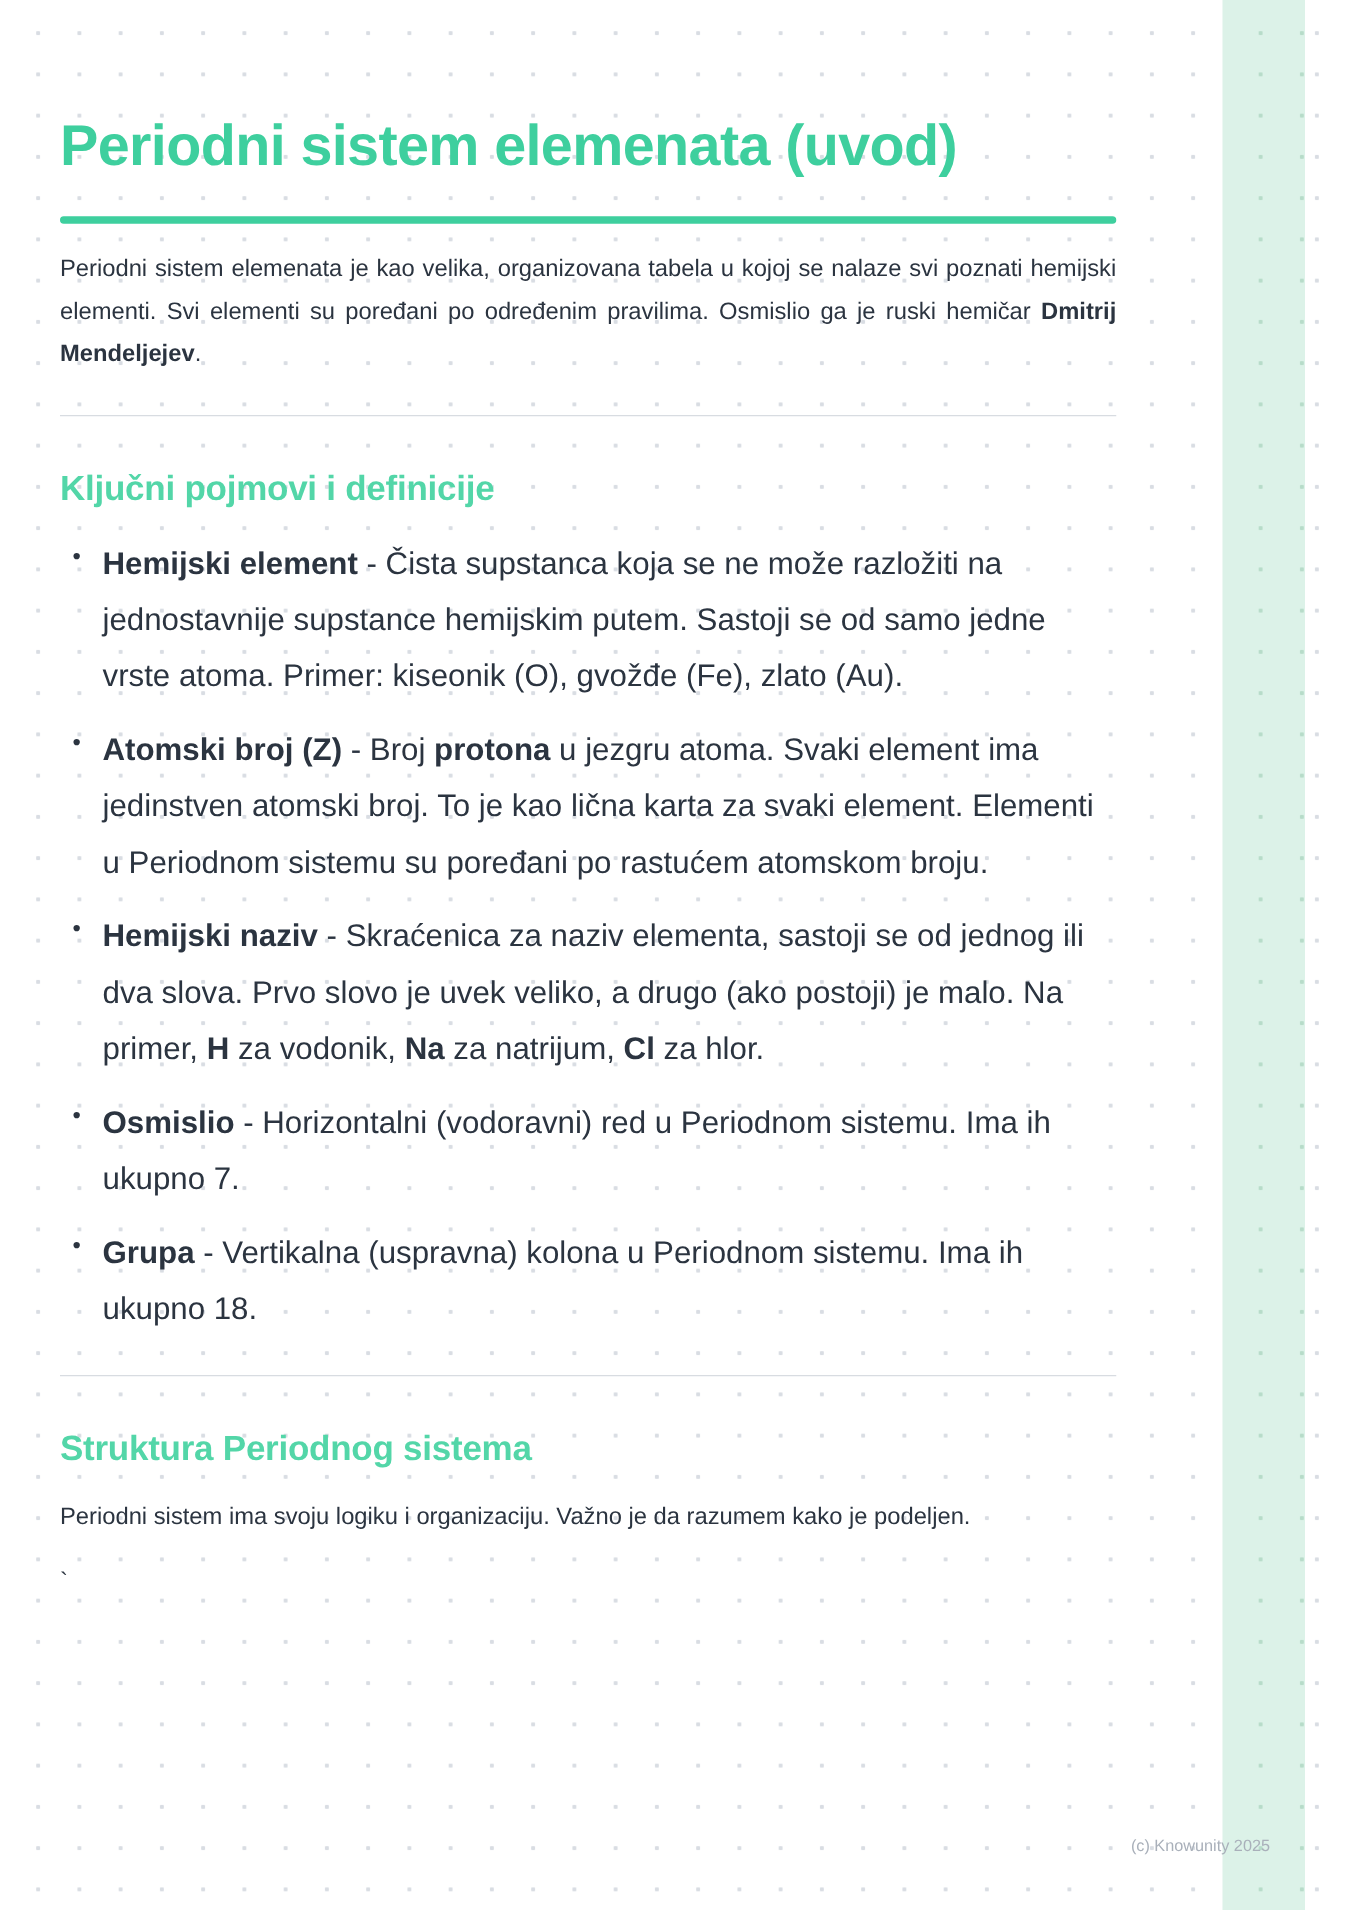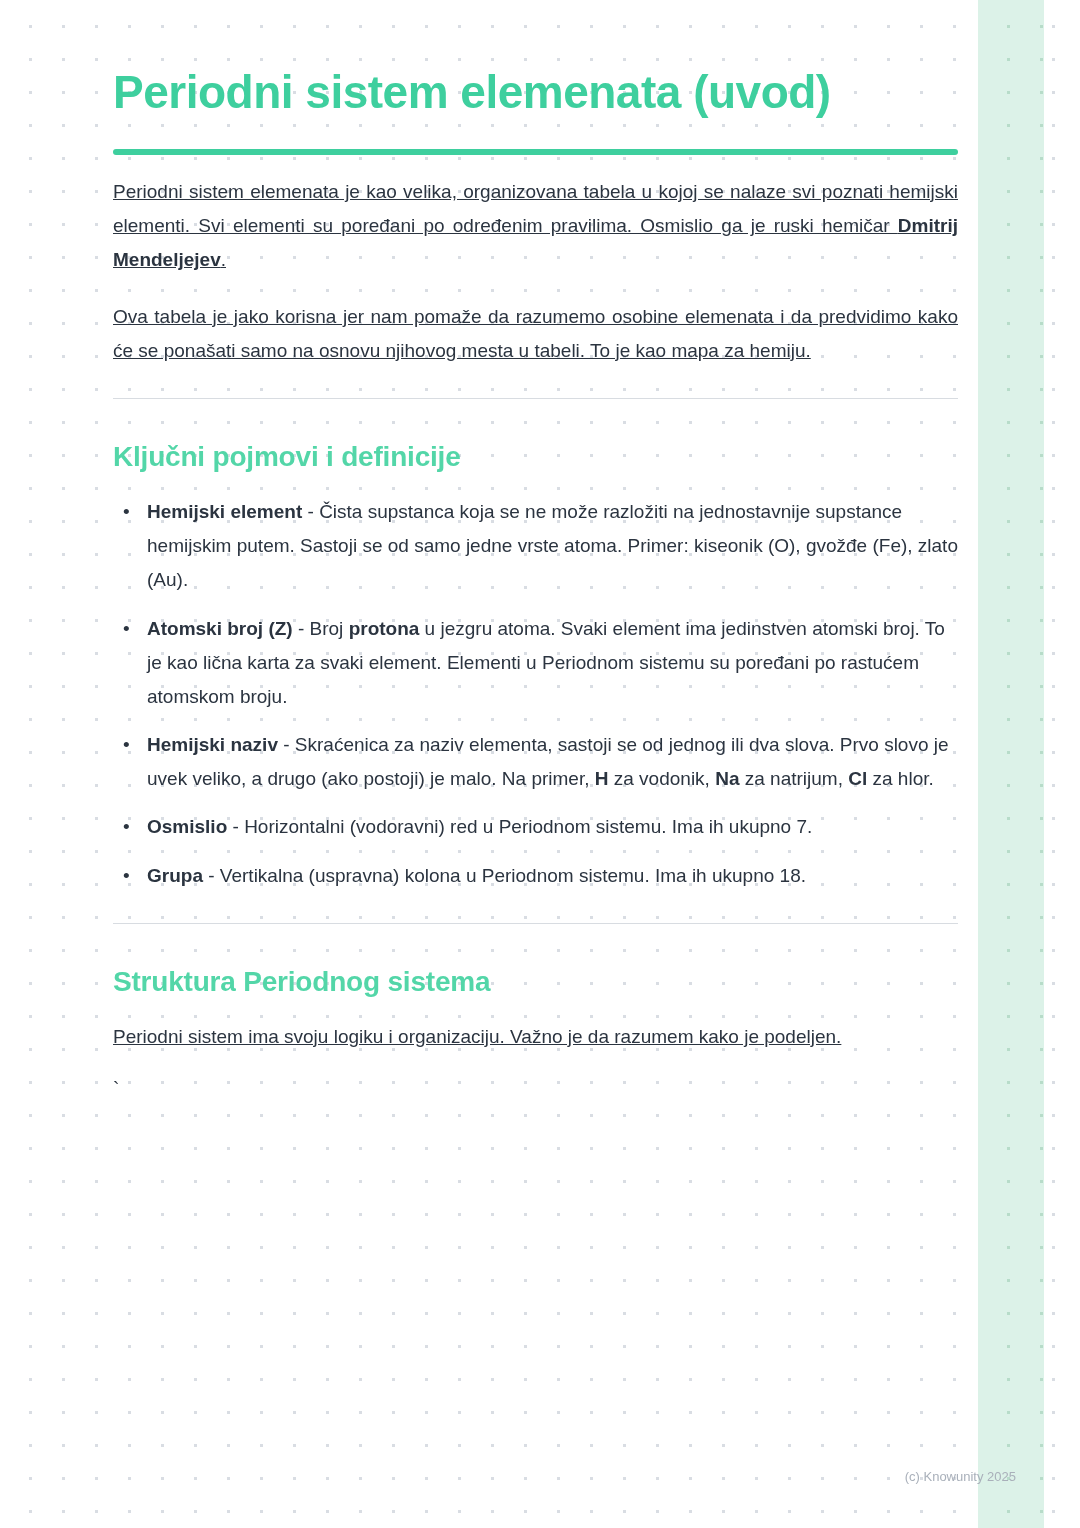--- a/index.html
+++ b/index.html
@@ -36,22 +36,22 @@
     background-color:var(--stripe);
     background-image:radial-gradient(circle, var(--dot-green) 1.6px, transparent 1.9px);
     background-size:33px 33px;
     background-position:14px 10px;
     z-index:0;
   }
   .content{
     position:relative;
     z-index:1;
     width:845px;
-    margin-left:113px;
-    padding-top:64px;
+    margin-left:48px;
+    padding-top:88px;
   }
   h1{
     font-size:46px;
     line-height:1.24;
     font-weight:800;
     color:var(--accent);
     letter-spacing:-0.5px;
   }
   .rule{
     height:6px;
@@ -65,37 +65,36 @@
     font-weight:700;
     color:var(--heading);
     margin-top:42px;
     margin-bottom:22px;
     letter-spacing:-0.2px;
   }
   p{
     font-size:19px;
     line-height:1.8;
     margin-bottom:22px;
-    text-decoration:underline;
   }
   p.justify{text-align:justify;}
   strong{font-weight:700;}
   hr{
     border:none;
     border-top:1px solid var(--divider);
     margin:30px 0 6px 0;
   }
   ul{
     list-style:none;
     margin-top:4px;
   }
   li{
     position:relative;
     padding-left:34px;
-    font-size:19px;
+    font-size:25px;
     line-height:1.8;
     margin-bottom:14px;
   }
   li::before{
     content:"•";
     position:absolute;
     left:10px;
     top:0;
     font-size:19px;
     color:var(--ink);
@@ -120,21 +119,20 @@
 <div class="page">
   <div class="stripe"></div>
 
   <div class="content">
 
     <h1>Periodni sistem elemenata (uvod)</h1>
     <div class="rule"></div>
 
     <section>
       <p class="justify"><span>Periodni sistem elemenata je kao velika, organizovana tabela u kojoj se nalaze svi poznati hemijski elementi. Svi elementi su poređani po određenim pravilima. Osmislio ga je ruski hemičar </span><strong>Dmitrij Mendeljejev</strong><span>.</span></p>
-      <p class="justify"><span>Ova tabela je jako korisna jer nam pomaže da razumemo osobine elemenata i da predvidimo kako će se ponašati samo na osnovu njihovog mesta u tabeli. To je kao mapa za hemiju.</span></p>
     </section>
 
     <hr>
 
     <section>
       <h2>Ključni pojmovi i definicije</h2>
       <ul>
         <li><strong>Hemijski element</strong><span> - Čista supstanca koja se ne može razložiti na jednostavnije supstance hemijskim putem. Sastoji se od samo jedne vrste atoma. Primer: kiseonik (O), gvožđe (Fe), zlato (Au).</span></li>
         <li><strong>Atomski broj (Z)</strong><span> - Broj </span><strong>protona</strong><span> u jezgru atoma. Svaki element ima jedinstven atomski broj. To je kao lična karta za svaki element. Elementi u Periodnom sistemu su poređani po rastućem atomskom broju.</span></li>
         <li><strong>Hemijski naziv</strong><span> - Skraćenica za naziv elementa, sastoji se od jednog ili dva slova. Prvo slovo je uvek veliko, a drugo (ako postoji) je malo. Na primer, </span><strong>H</strong><span> za vodonik, </span><strong>Na</strong><span> za natrijum, </span><strong>Cl</strong><span> za hlor.</span></li>

